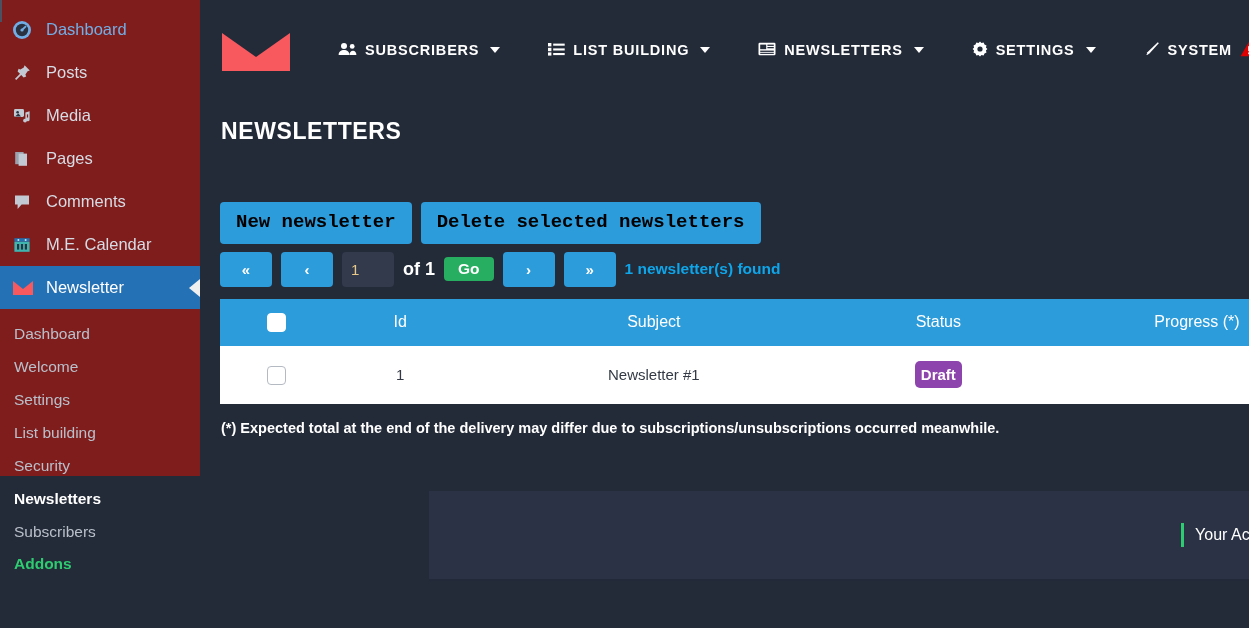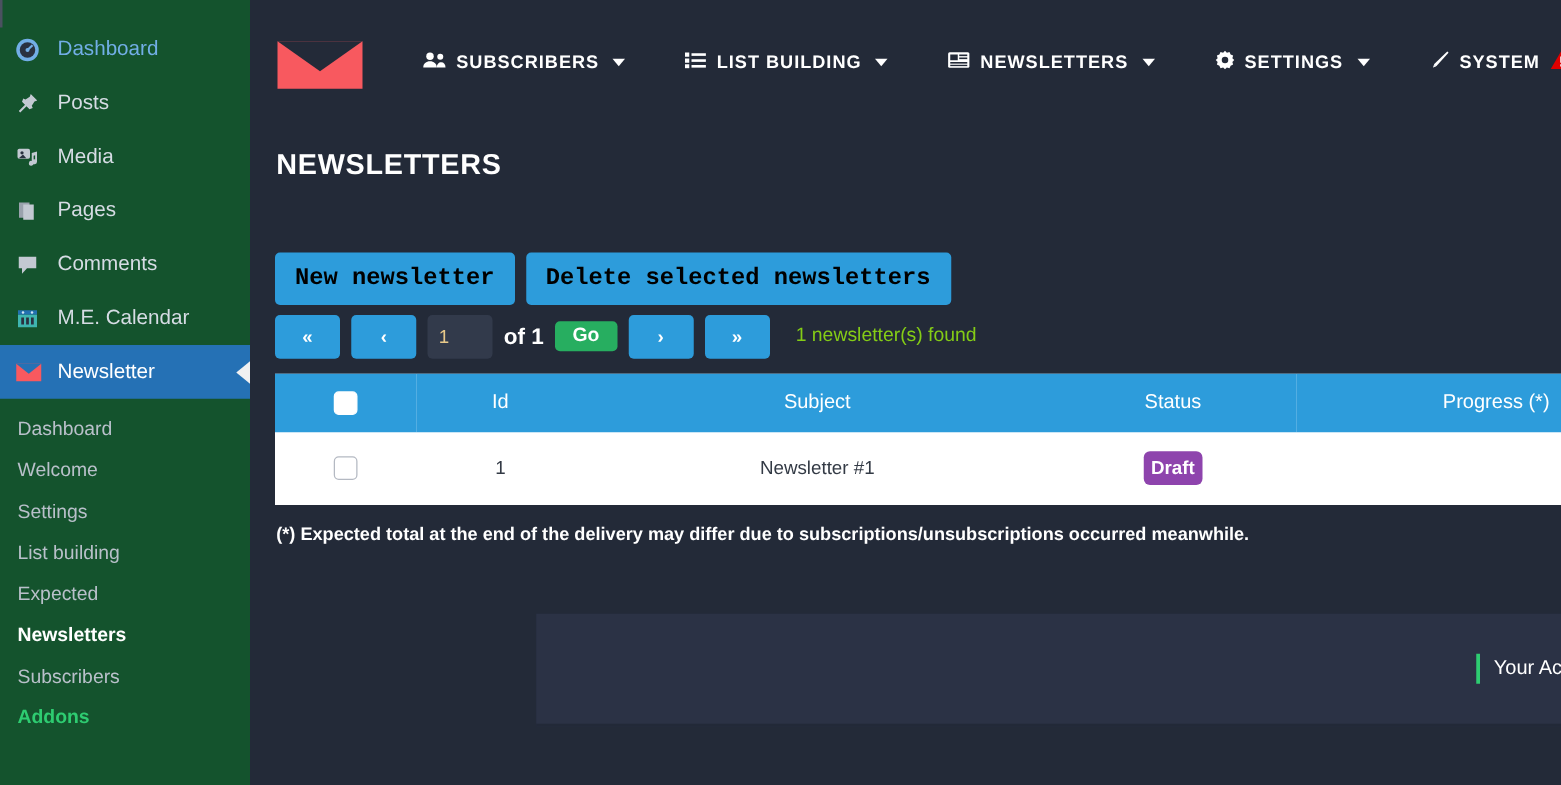--- a/index.html
+++ b/index.html
@@ -7,23 +7,23 @@
     width: 1249px; height: 628px;
     overflow: hidden;
     background: #232a38;
     font-family: "Liberation Sans", sans-serif;
   }
   .app { display: flex; width: 1249px; height: 628px; }
 
   
   .sidebar {
     width: 200px; flex: 0 0 200px;
-    background: #14532d;
-    height: 628px;
-    padding-top: 18px;
+    background: #7f1d1d;
+    height: 476px;
+    padding-top: 8px;
     color: #c3c9d2;
     position: relative;
   }
   .wp-item {
     display: flex; align-items: center;
     height: 43px;
     padding-left: 12px;
     font-size: 16.5px;
     color: #d6dce4;
     cursor: pointer;
@@ -123,21 +123,21 @@
     color: #e8c98a; font-size: 15px; text-align: left; padding-left: 9px;
     font-family: "Liberation Sans", sans-serif;
   }
   .pg-of { color: #ffffff; font-size: 18px; font-weight: bold; }
   .pg-go {
     background: #27ae60; color: #fff; border: none; border-radius: 4px;
     height: 24px; padding: 0 14px;
     font-size: 15.5px; font-weight: bold; cursor: pointer;
     font-family: "Liberation Sans", sans-serif;
   }
-  .found { color: #84cc16; font-size: 15.5px; font-weight: normal; margin-left: 12px; }
+  .found { color: #0ea5e9; font-size: 15.5px; font-weight: bold; margin-left: 0; }
 
   
   .tbl { width: 1137px; margin-top: 12px; border-collapse: collapse; background: #ffffff; }
   .tbl thead th {
     background: #2d9cdb; color: #ffffff;
     font-size: 16px; font-weight: normal;
     padding: 12px 0; text-align: center;
     height: 47px;
   }
   .tbl tbody td {
@@ -278,21 +278,21 @@
       </span>
       <span class="lbl">Newsletter</span>
       <span class="active-arrow"></span>
     </div>
 
     <div class="submenu">
       <span class="sub-item">Dashboard</span>
       <span class="sub-item">Welcome</span>
       <span class="sub-item">Settings</span>
       <span class="sub-item">List building</span>
-      <span class="sub-item">Expected</span>
+      <span class="sub-item">Security</span>
       <span class="sub-item current">Newsletters</span>
       <span class="sub-item">Subscribers</span>
       <span class="sub-item addons">Addons</span>
     </div>
   </div>
 
   <div class="main">
 
     <div class="topnav">
       <div class="logo">

